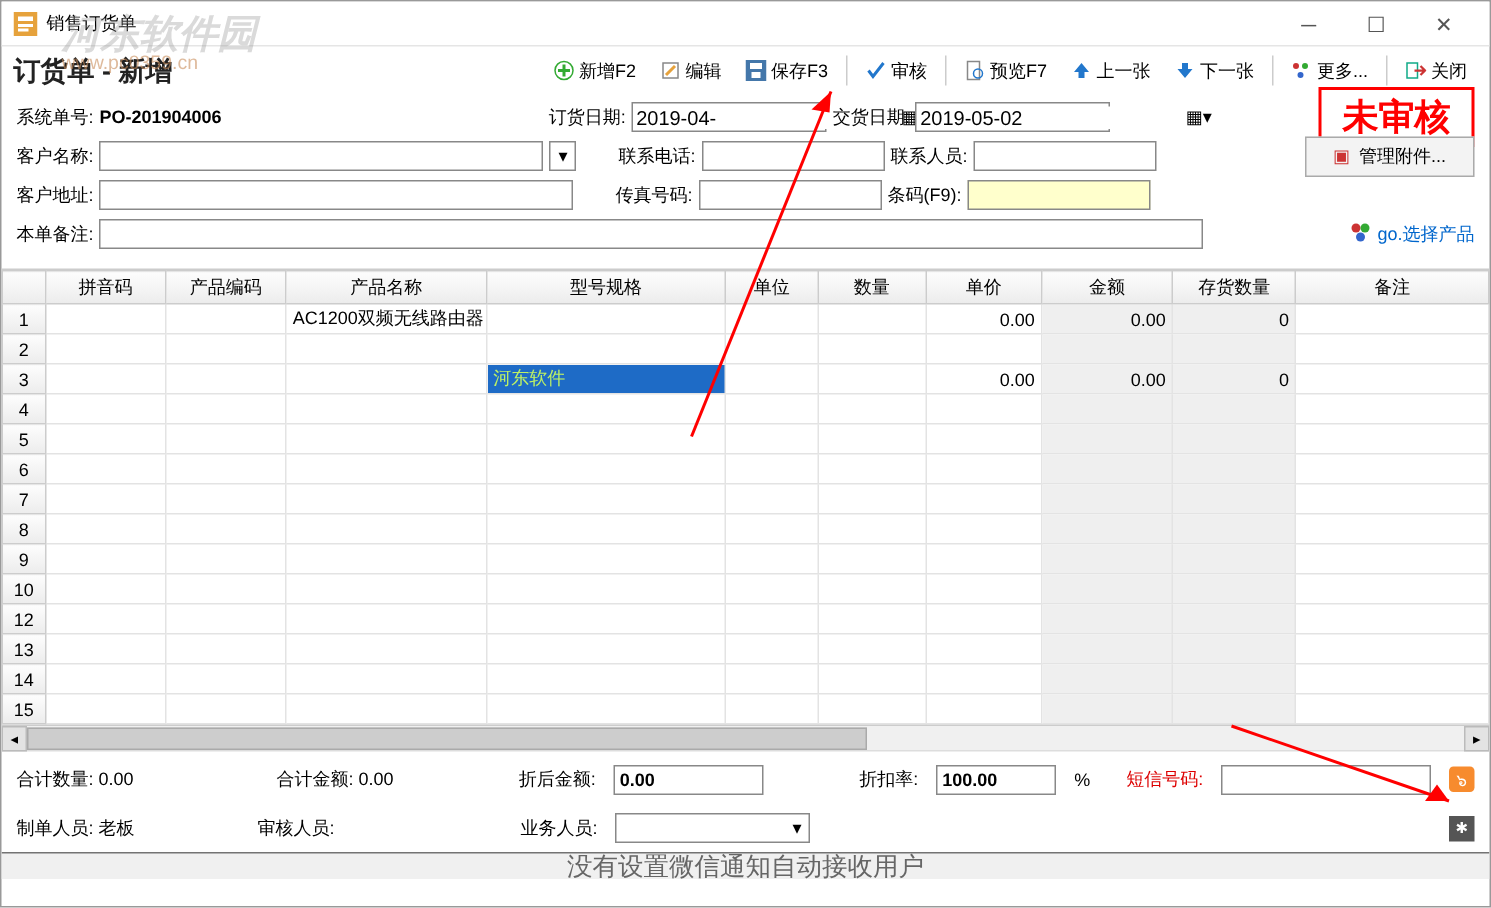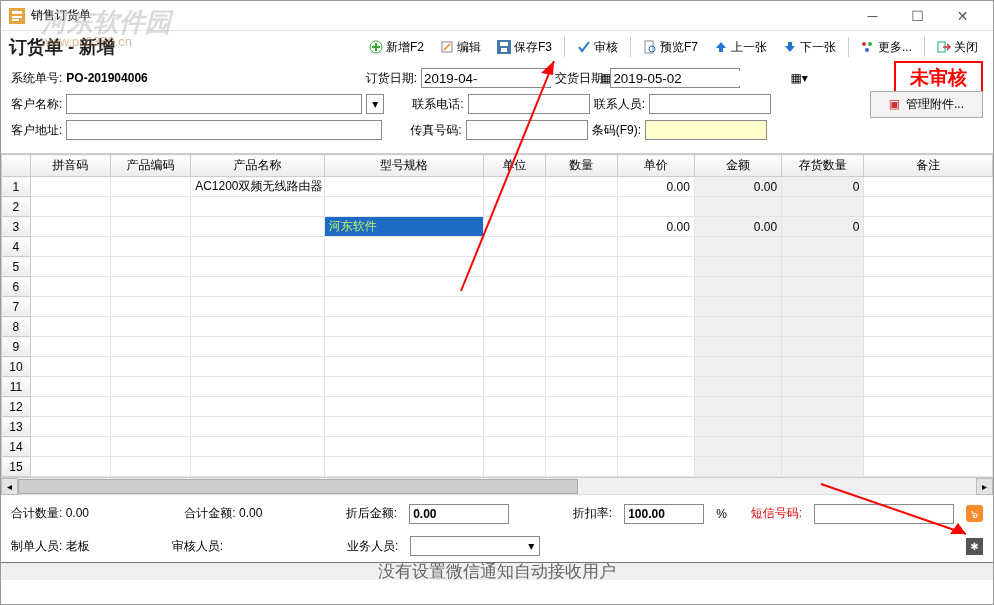--- a/index.html
+++ b/index.html
@@ -18,21 +18,21 @@
 .tbtn .ico { width: 14px; height: 14px; display: inline-block; }
 .tsep { width: 1px; height: 20px; background: #ccc; margin: 0 3px; }
 .form-area { padding: 4px 10px 8px 10px; }
 .form-row { display: flex; align-items: center; height: 22px; margin-bottom: 4px; gap: 4px; }
 .form-row label { white-space: nowrap; }
 .form-row input[type=text] { height: 20px; border: 1px solid #888; padding: 0 3px; font-size: 12px; }
 .form-row .datefield { display: flex; align-items: center; border: 1px solid #888; height: 20px; padding: 0 2px; background: #fff; width: 130px; }
 .form-row .datefield input { border: none; flex: 1; outline: none; }
 .form-row .datefield .cal { width: 16px; text-align: center; }
 .barcode-input { background: #ffffcc !important; }
-.status-box { border: 2px solid #f00; color: #f00; font-size: 19px; font-weight: bold; padding: 2px 14px; }
+.status-box { border: 2px solid #f00; color: #f00; font-size: 24px; font-weight: bold; padding: 2px 14px; }
 .manage-btn { border: 1px solid #aaa; background: #f3f3f3; padding: 4px 18px; display: flex; align-items: center; gap: 6px; }
 .select-product { color: #0066cc; display: flex; align-items: center; gap: 4px; }
 .grid-wrap { border-top: 1px solid #ccc; }
 .grid { border-collapse: collapse; width: 100%; table-layout: fixed; }
 .grid th { background: linear-gradient(#fdfdfd,#ececec); border: 1px solid #ccc; height: 22px; font-weight: normal; overflow: hidden; }
 .grid td { border: 1px solid #e3e3e3; height: 20px; padding: 0 4px; overflow: hidden; white-space: nowrap; }
 .grid .rowhdr { background: linear-gradient(#fdfdfd,#ececec); text-align: center; border: 1px solid #ccc; width: 28px; }
 .grid td.selcell { background: #1e6bc6; color: #bef264; }
 .grid td.numcell { text-align: right; }
 .grid col.c-row { width: 28px; }
@@ -194,20 +194,33 @@
   </div>
   <div class="form-row">
     <label>客户地址:</label>
     <input type="text" style="width: 316px;" value="">
     <span style="width:20px"></span>
     <label>传真号码:</label>
     <input type="text" style="width: 122px;" value="">
     <label>条码(F9):</label>
     <input type="text" class="barcode-input" style="width: 122px;" value="">
   </div>
+  <div class="form-row">
+    <label>本单备注:</label>
+    <input type="text" style="width: 736px;" value="">
+    <span style="flex:1"></span>
+    <div class="select-product">
+        <span><svg width="14" height="14">
+            <circle cx="4" cy="4" r="3" fill="#c33"></circle>
+            <circle cx="10" cy="4" r="3" fill="#3a3"></circle>
+            <circle cx="7" cy="10" r="3" fill="#36c"></circle>
+          </svg></span>
+        <span>go.选择产品</span>
+      </div>
+  </div>
 </div>
 
 <div class="grid-wrap">
 <table class="grid">
 <colgroup>
         <col class="c-row">
         <col class="c-py">
         <col class="c-code">
         <col class="c-name">
         <col class="c-spec">
@@ -358,33 +371,20 @@
           <td></td>
           <td></td>
           <td></td>
           <td></td>
           <td class="numcell"></td>
           <td class="numcell shade"></td>
           <td class="numcell shade"></td>
           <td></td>
         </tr>
         <tr>
-          <td class="rowhdr">11</td>
-          <td></td>
-          <td></td>
-          <td></td>
-          <td></td>
-          <td></td>
-          <td></td>
-          <td class="numcell"></td>
-          <td class="numcell shade"></td>
-          <td class="numcell shade"></td>
-          <td></td>
-        </tr>
-        <tr>
           <td class="rowhdr">12</td>
           <td></td>
           <td></td>
           <td></td>
           <td></td>
           <td></td>
           <td></td>
           <td class="numcell"></td>
           <td class="numcell shade"></td>
           <td class="numcell shade"></td>

